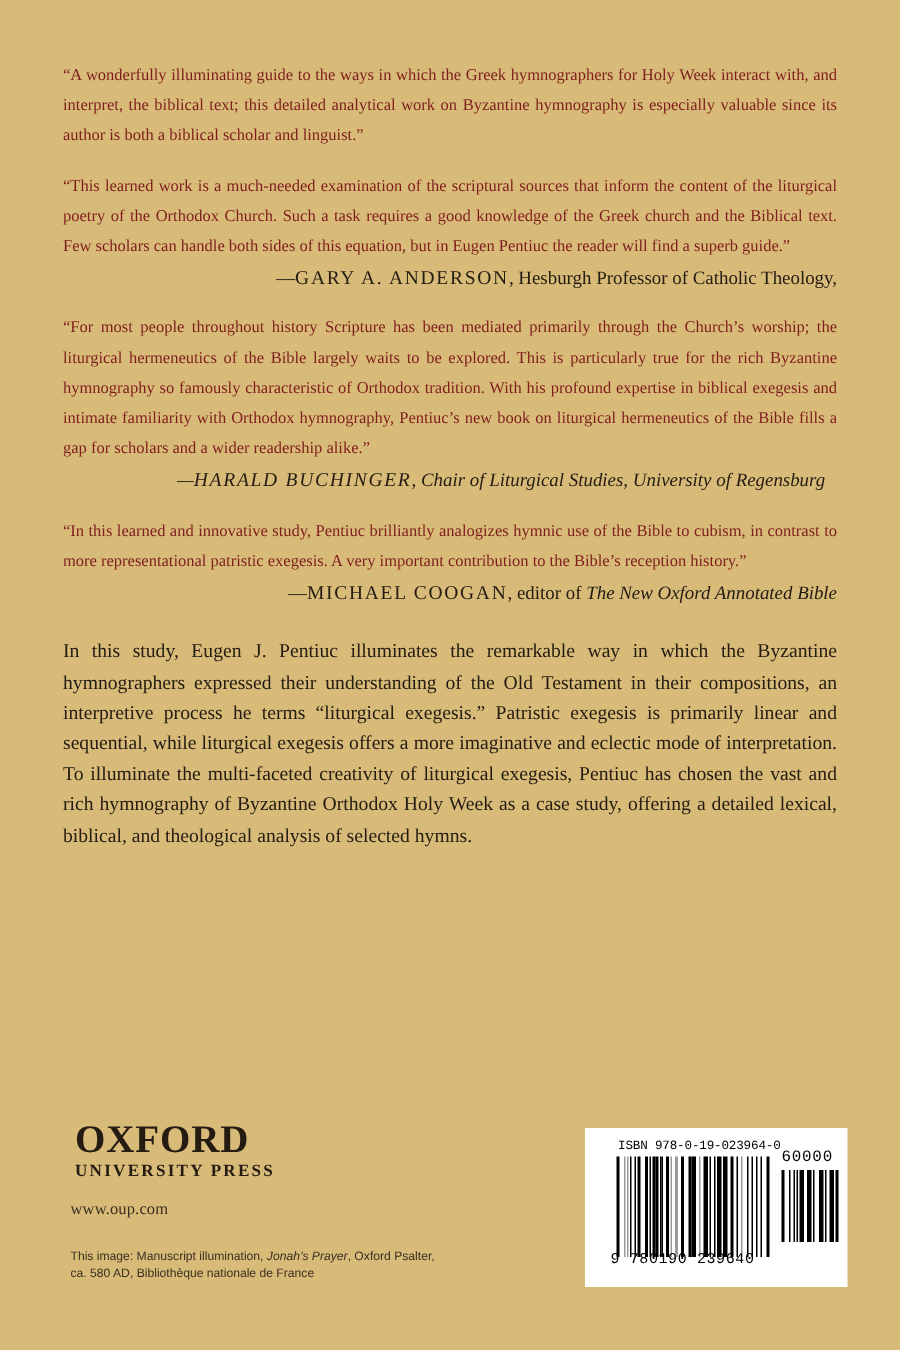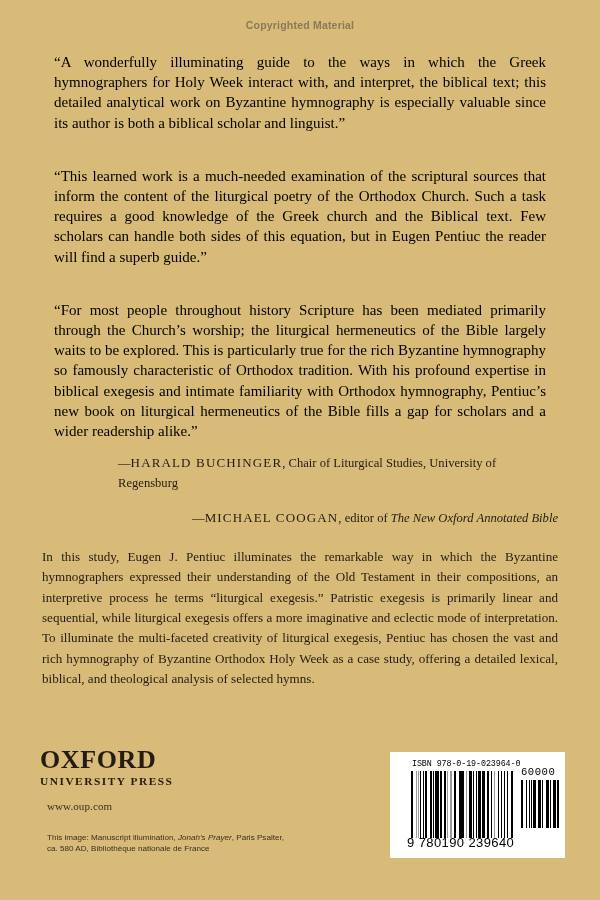--- a/index.html
+++ b/index.html
@@ -38,26 +38,26 @@
     position: absolute;
     left: 42px;
     top: 40px;
     width: 516px;
   }
 
   .blurb {
     margin: 0 0 4px 0;
   }
   .blurb p.quote {
-    margin: 12px;
-    font-size: 15px;
+    margin: 0;
+    font-size: 11px;
     line-height: 20.2px;
     text-align: justify;
     text-justify: inter-word;
-    color: #000000;
+    color: #7f1d1d;
   }
   .blurb p.quote::first-line {
     text-align: left;
   }
   .attrib {
     margin: 1px 0 0 0;
     font-size: 12.6px;
     line-height: 20.2px;
     text-align: right;
     color: #241b12;
@@ -68,20 +68,21 @@
   }
   .attrib .role {
     letter-spacing: 0;
   }
   .attrib .ital {
     font-style: italic;
   }
   .attrib-left {
     text-align: left;
     padding-left: 76px;
+    font-style: italic;
   }
 
   .spacer-sm { height: 9px; }
   .spacer-md { height: 15px; }
 
   .description p {
     margin: 0;
     font-size: 13.1px;
     line-height: 20.4px;
     text-align: justify;
@@ -106,21 +107,21 @@
 
   .footer {
     position: absolute;
     left: 0;
     top: 740px;
     width: 600px;
     height: 160px;
   }
   .oup-logo {
     position: absolute;
-    left: 40px;
+    left: 50px;
     top: 6px;
   }
   .oup-logo .oxford {
     font-family: "Liberation Serif", "DejaVu Serif", serif;
     font-size: 26px;
     font-weight: bold;
     letter-spacing: 0.6px;
     color: #241b12;
     line-height: 27px;
   }
@@ -196,66 +197,67 @@
     height: 100%;
     background: #000;
   }
   .bar.light { background: #9a9a9a; }
   .bar.gap { background: transparent; }
   .ean-digits {
     position: absolute;
     left: 17px;
     top: 83px;
     width: 112px;
-    font-family: Liberation Sans, sans-serif;
-    font-size: 13px;
+    font-family: Liberation Mono, monospace;
+    font-size: 10px;
     letter-spacing: 0.4px;
     color: #000;
     white-space: nowrap;
   }
   .addon-digits {
     position: absolute;
     left: 131px;
     top: 14px;
     font-family: "Liberation Mono", "DejaVu Sans Mono", monospace;
     font-size: 10.6px;
     letter-spacing: 0.5px;
     color: #000;
     white-space: nowrap;
   }
 </style>
 </head>
 <body>
 
 <div class="cover">
 
-  <div class="copyright-band copyright-top">Copyrighted Material</div>
 
   <div class="content">
 
     <div class="blurb">
       <p class="quote">“A wonderfully illuminating guide to the ways in which the Greek hymnographers for Holy Week interact with, and interpret, the biblical text; this detailed analytical work on Byzantine hymnography is especially valuable since its author is both a biblical scholar and linguist.”</p>
     </div>
 
     <div class="spacer-sm"></div>
 
     <div class="blurb">
       <p class="quote">“This learned work is a much-needed examination of the scriptural sources that inform the content of the liturgical poetry of the Orthodox Church. Such a task requires a good knowledge of the Greek church and the Biblical text. Few scholars can handle both sides of this equation, but in Eugen Pentiuc the reader will find a superb guide.”</p>
+      <p class="attrib"><span>—</span><span class="name">GARY A. ANDERSON</span><span class="role">, Hesburgh Professor of Catholic Theology,</span></p>
     </div>
 
     <div class="spacer-sm"></div>
 
     <div class="blurb">
       <p class="quote">“For most people throughout history Scripture has been mediated primarily through the Church’s worship; the liturgical hermeneutics of the Bible largely waits to be explored. This is particularly true for the rich Byzantine hymnography so famously characteristic of Orthodox tradition. With his profound expertise in biblical exegesis and intimate familiarity with Orthodox hymnography, Pentiuc’s new book on liturgical hermeneutics of the Bible fills a gap for scholars and a wider readership alike.”</p>
       <p class="attrib attrib-left"><span>—</span><span class="name">HARALD BUCHINGER</span><span class="role">, Chair of Liturgical Studies, University of Regensburg</span></p>
     </div>
 
     <div class="spacer-sm"></div>
 
     <div class="blurb">
+      <p class="quote">“In this learned and innovative study, Pentiuc brilliantly analogizes hymnic use of the Bible to cubism, in contrast to more representational patristic exegesis. A very important contribution to the Bible’s reception history.”</p>
       <p class="attrib"><span>—</span><span class="name">MICHAEL COOGAN</span><span class="role">, editor of </span><span class="ital">The New Oxford Annotated Bible</span></p>
     </div>
 
     <div class="spacer-md"></div>
 
     <div class="description">
       <p>In this study, Eugen J. Pentiuc illuminates the remarkable way in which the Byzantine hymnographers expressed their understanding of the Old Testament in their compositions, an interpretive process he terms “liturgical exegesis.” Patristic exegesis is primarily linear and sequential, while liturgical exegesis offers a more imaginative and eclectic mode of interpretation. To illuminate the multi-faceted creativity of liturgical exegesis, Pentiuc has chosen the vast and rich hymnography of Byzantine Orthodox Holy Week as a case study, offering a detailed lexical, biblical, and theological analysis of selected hymns.</p>
     </div>
 
 
@@ -264,21 +266,21 @@
   <div class="footer">
 
     <div class="oup-logo">
       <div class="oxford">OXFORD</div>
       <div class="press">UNIVERSITY PRESS</div>
     </div>
 
     <div class="oup-url">www.oup.com</div>
 
     <div class="cover-credit">
-      <span>This image: Manuscript illumination, </span><span class="ital">Jonah’s Prayer</span><span>, Paris Psalter,</span><br>
+      <span>This image: Manuscript illumination, </span><span class="ital">Jonah’s Prayer</span><span>, Oxford Psalter,</span><br>
       <span>ca. 580 AD, Bibliothèque nationale de France</span>
     </div>
 
     <div class="barcode-box">
       <div class="isbn-text">ISBN 978-0-19-023964-0</div>
       <div class="bars-main" id="bars-main">
           <div class="bar" style="width: 2.3px; flex: 0 0 auto;"></div>
           <div class="bar gap" style="width: 2.3px; flex: 0 0 auto;"></div>
           <div class="bar light" style="width: 1.55px; flex: 0 0 auto;"></div>
           <div class="bar gap" style="width: 0.8px; flex: 0 0 auto;"></div>

